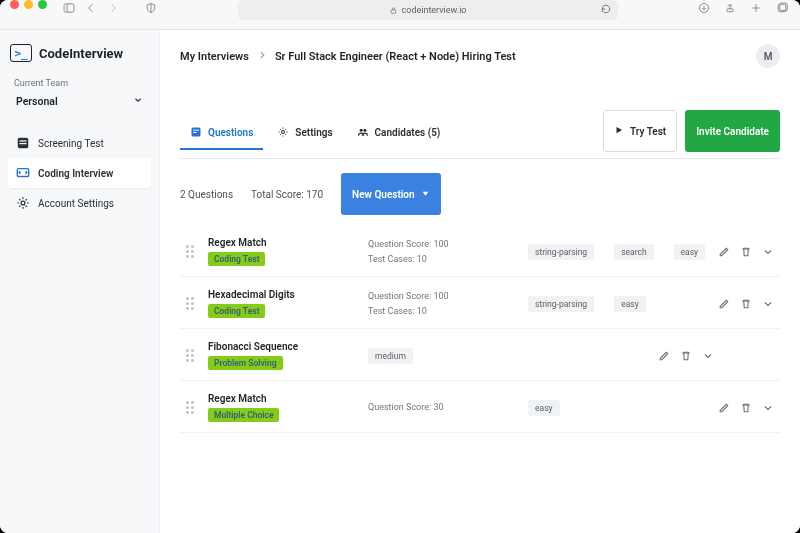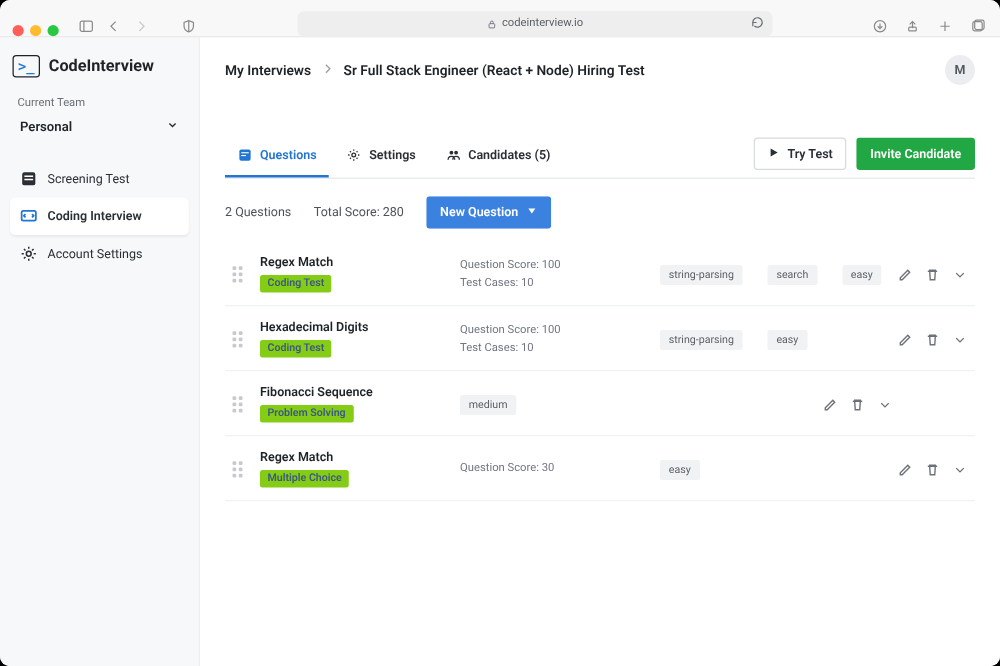--- a/index.html
+++ b/index.html
@@ -1,19 +1,19 @@
 <!DOCTYPE html>
 <html><head>
 <meta charset="utf-8">
 <style>
   * { box-sizing: border-box; margin: 0; padding: 0; }
   html, body { width: 800px; height: 533px; font-family: -apple-system, BlinkMacSystemFont, "Segoe UI", Roboto, Helvetica, Arial, sans-serif; font-size: 10px; color: #1f2328; background: #000; overflow: hidden; }
   .window { width: 800px; height: 533px; background: #fff; border-radius: 8px; overflow: hidden; display: flex; flex-direction: column; box-shadow: 0 1px 4px rgba(0,0,0,.2); }
   
-  .titlebar { height: 30px; background: #f8f8f9; border-bottom: 1px solid #e5e5e6; display: flex; align-items: flex-end; padding: 0 10px; gap: 6px; color:#6b7076; }
+  .titlebar { height: 30px; background: #f8f8f9; border-bottom: 1px solid #e5e5e6; display: flex; align-items: flex-start; padding: 0 10px; gap: 6px; color:#6b7076; }
   .traffic { display: flex; gap: 5px; margin-right: 8px; }
   .dot { width: 9px; height: 9px; border-radius: 50%; }
   .dot.r { background:#ff5f57; } .dot.y { background:#febc2e; } .dot.g { background:#28c840; }
   .tb-btn { width:16px; height:16px; display:flex; align-items:center; justify-content:center; color:#8a8a8a; }
   .tb-btn svg { width:12px; height:12px; stroke:currentColor; fill:none; stroke-width:1.3; }
   .addr { flex:1; display:flex; justify-content:center; }
   .addr-inner { width: 380px; height: 20px; background: #eeeeef; border-radius: 5px; display:flex; align-items:center; justify-content:center; gap:4px; color:#5b5f63; font-size:9px; position:relative; }
   .addr-inner .lock { width:9px; height:9px; }
   .addr-right-icon { position:absolute; right:6px; top:3px; }
   .tb-right { display:flex; gap:10px; margin-left:auto; }
@@ -35,21 +35,21 @@
   .breadcrumb { display:flex; align-items:center; gap:8px; font-size:11px; font-weight:600; }
   .bc-sep { color:#9ca0a6; }
   .avatar { width:24px; height:24px; border-radius:50%; background:#ebedf0; color:#52565c; display:flex; align-items:center; justify-content:center; font-weight:600; font-size:10px; }
   .tabs-row { margin-top:42px; display:flex; align-items:center; justify-content:space-between; border-bottom:1px solid #e6e8eb; }
   .tabs { display:flex; gap:4px; }
   .tab { display:flex; align-items:center; gap:6px; padding:8px 10px 10px 10px; font-size:10px; font-weight:600; color:#2a2f36; border-bottom:2px solid transparent; }
   .tab.active { color:#2176d2; border-bottom-color:#2176d2; }
   .tab .ic { width:12px; height:12px; }
   .tab .ic svg { width:12px; height:12px; }
   .actions { display:flex; gap:8px; padding-bottom:6px; }
-  .btn { height:26px; padding:0 10px; border-radius:3px; font-size:10px; font-weight:600; display:flex; align-items:center; gap:6px; border:1px solid transparent; }
+  .btn { height:42px; padding:0 10px; border-radius:3px; font-size:10px; font-weight:600; display:flex; align-items:center; gap:6px; border:1px solid transparent; }
   .btn.outl { background:#fff; border-color:#d7dadf; color:#2a2f36; }
   .btn.prim { background:#21a845; color:#fff; }
   .btn.blue { background:#3b82e0; color:#fff;text-align:right; }
   .subbar { display:flex; align-items:center; gap:18px; padding:14px 0 12px 0; font-size:10px; color:#4d525a; }
   .qlist { display:flex; flex-direction:column; gap:2px; }
   .qrow { display:grid; grid-template-columns: 22px 160px 160px 1fr 60px; align-items:center; padding:10px 6px; border-bottom:1px solid #f0f1f3; }
   .drag { display:grid; grid-template-columns: repeat(2, 3px); grid-template-rows: repeat(3, 3px); gap:2px; width:10px; }
   .drag span { width:3px; height:3px; background:#c6c9ce; border-radius:1px; }
   .qtitle { font-size:10px; font-weight:600; }
   .qpill { display:inline-block; margin-top:4px; background:#84cc16; color:#3b5a82; font-size:8.5px; font-weight:600; padding:2px 6px; border-radius:2px; }
@@ -236,21 +236,21 @@
             <span>Try Test</span>
           </div>
           <div class="btn prim">
             <span>Invite Candidate</span>
           </div>
         </div>
       </div>
 
       <div class="subbar">
         <span>2 Questions</span>
-        <span>Total Score: 280</span>
+        <span>Total Score: 170</span>
         <div class="btn blue">
           <span>New Question</span>
           <span><svg width="9" height="9" viewBox="0 0 16 16" fill="#fff">
                 <polygon points="3,5 13,5 8,12"></polygon>
               </svg></span>
         </div>
       </div>
 
       <div class="qlist" id="qlist">
           <div class="qrow">

